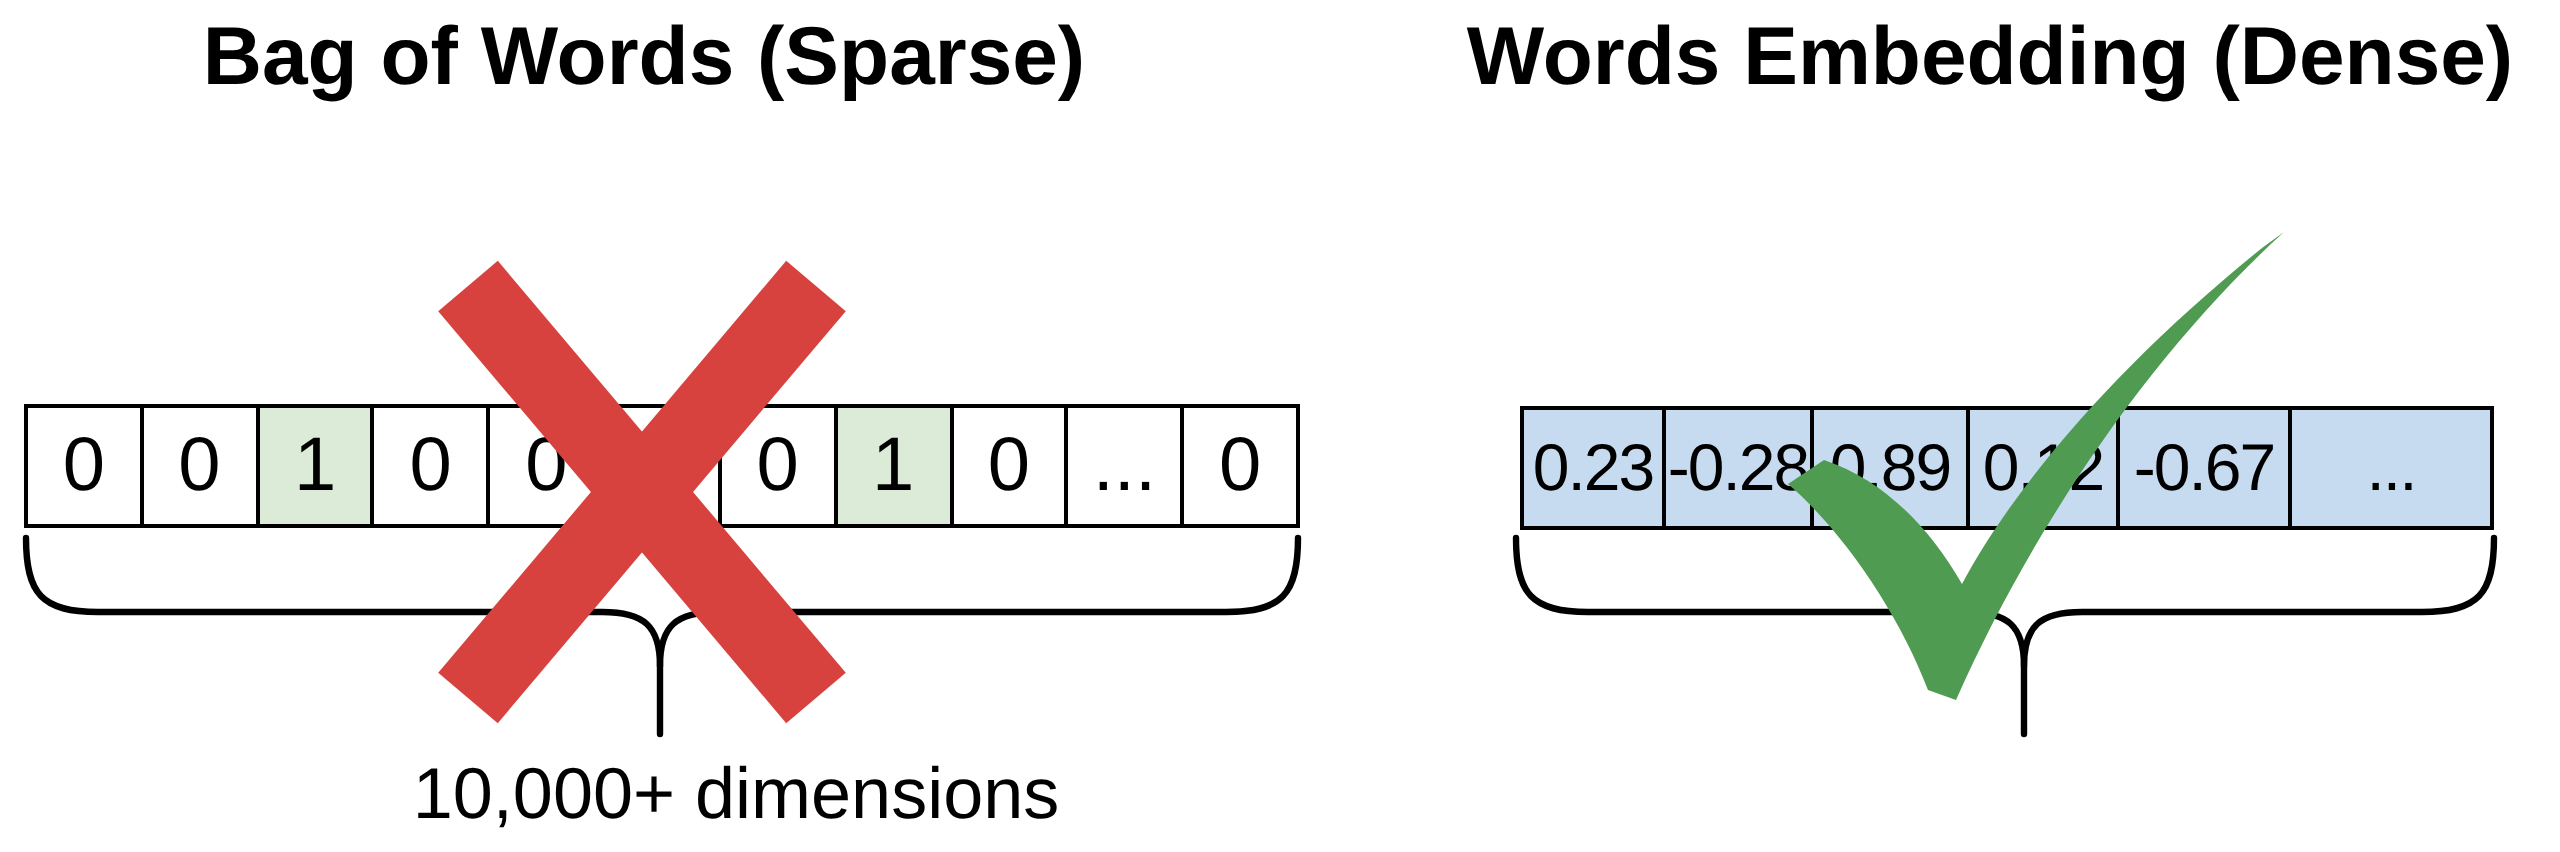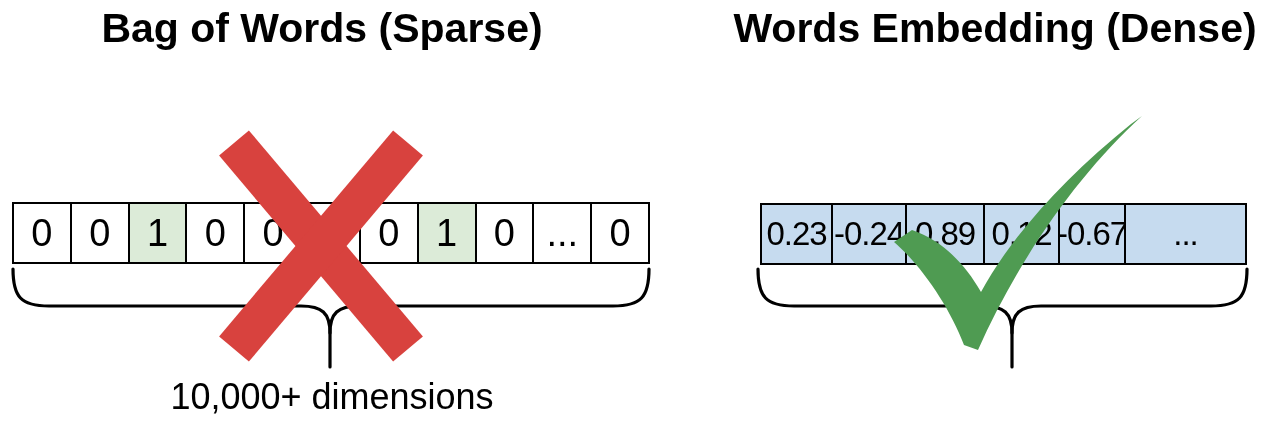--- a/index.html
+++ b/index.html
@@ -50,20 +50,21 @@
   .vector-left .cell.hl{background:var(--hl-green);}
   .vector-right .cell{font-size:33px;background:var(--cell-blue);letter-spacing:-1px;}
 
   .dim-label{
     position:absolute;
     top:376px;
     transform:translateX(-50%);
     font-size:36px;
     color:#000;
     white-space:nowrap;
+    margin-left:36px;
   }
   .dim-label-left{left:332px;}
   .dim-label-right{left:1020px;}
 
   .overlay{
     position:absolute;left:0;top:0;width:1280px;height:426px;
     pointer-events:none;
   }
 </style>
 </head>
@@ -83,24 +84,24 @@
     <div class="cell">0</div>
     <div class="cell">0</div>
     <div class="cell hl">1</div>
     <div class="cell">0</div>
     <div class="cell">...</div>
     <div class="cell">0</div>
   </div>
 
   <div class="vector vector-right">
     <div class="cell" style="width:71px">0.23</div>
-    <div class="cell" style="width:74px">-0.24</div>
+    <div class="cell" style="width:74px">-0.28</div>
     <div class="cell" style="width:78px">0.89</div>
     <div class="cell" style="width:75px">0.12</div>
-    <div class="cell" style="width:66px">-0.67</div>
+    <div class="cell" style="width:86px">-0.67</div>
     <div class="cell" style="flex:1 1 0">...</div>
   </div>
 
   <svg class="overlay" viewBox="0 0 1280 426">
 
     <g stroke="#000" stroke-width="3.2" fill="none" stroke-linecap="round" stroke-linejoin="round">
       <path d="M 13 269 C 13 297, 21 306, 49 306 L 301 306 C 322 306, 330 313, 330 333 L 330 367"></path>
       <path d="M 649 269 C 649 297, 641 306, 613 306 L 359 306 C 338 306, 330 313, 330 333"></path>
     </g>
 

